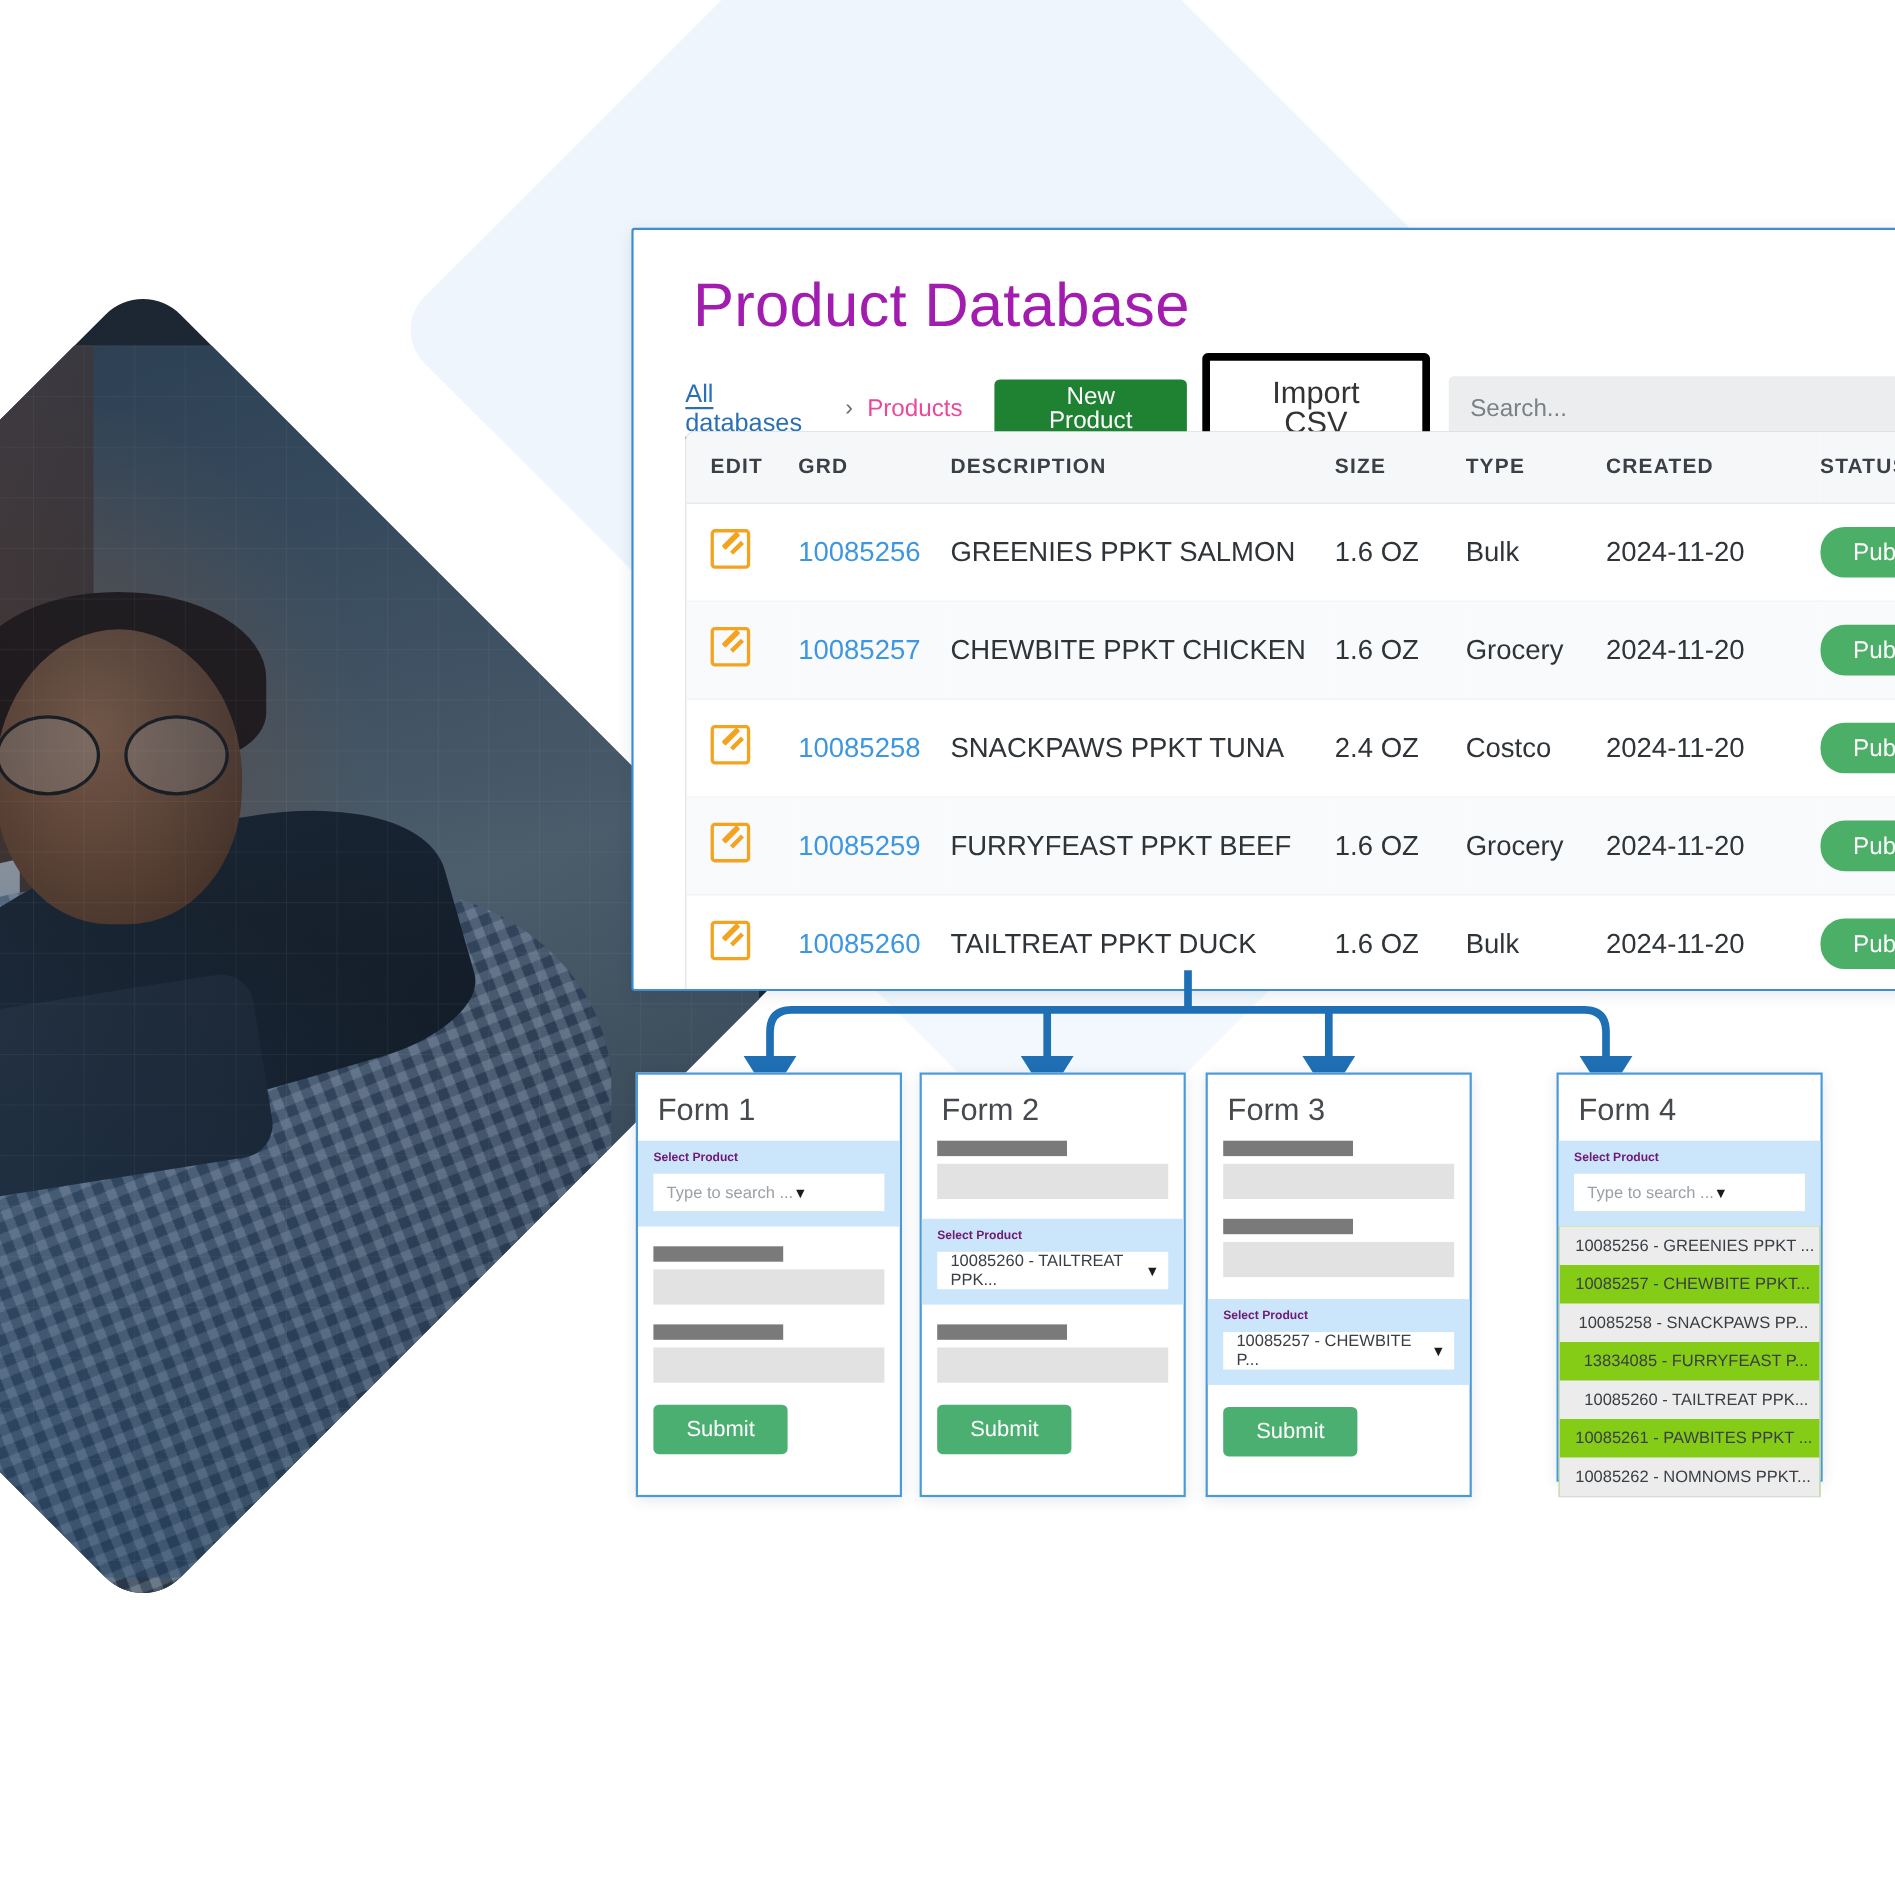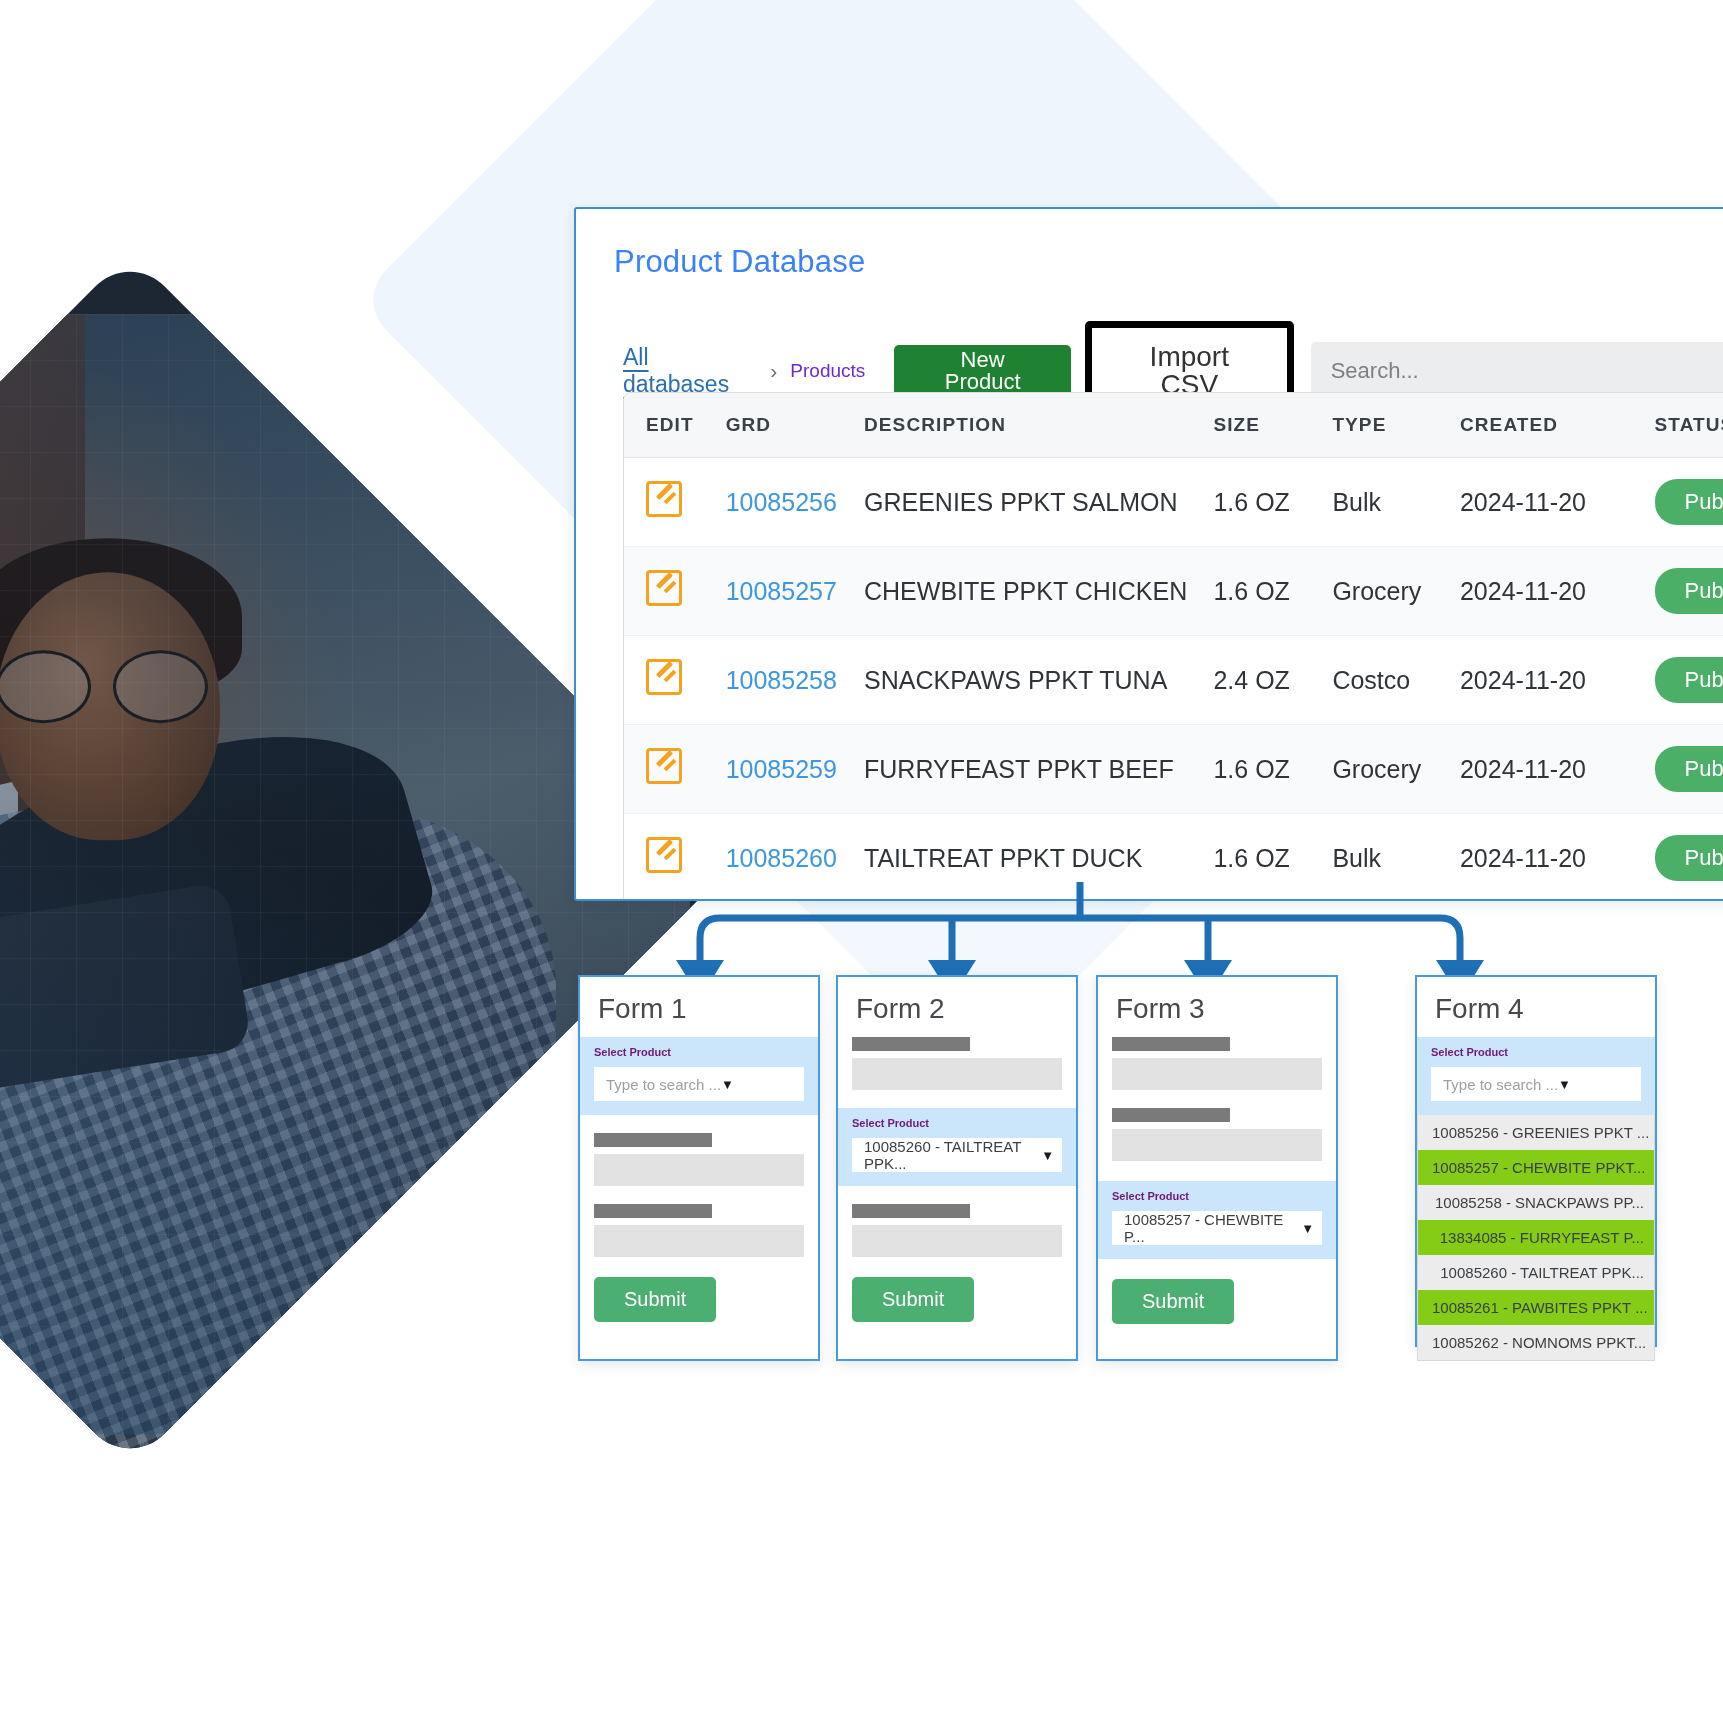--- a/index.html
+++ b/index.html
@@ -66,30 +66,30 @@
     background-size:46px 46px;}
 
   
   .db-panel{
     position:absolute;left:574px;top:207px;width:1160px;height:690px;
     background:#ffffff;border:2px solid #3f8fd0;border-radius:3px;
     box-shadow:0 3px 14px rgba(20,50,90,.10);
     overflow:hidden;
   }
   .db-title{
-    position:absolute;left:38px;top:35px;font-size:31px;color:#3b82f6;
+    position:absolute;left:54px;top:35px;font-size:56px;color:#a21caf;
     font-weight:400;letter-spacing:.2px;
   }
   .db-toolbar{position:absolute;left:47px;top:112px;display:flex;align-items:center;}
   .crumb-link{
     font-size:23px;color:#2a6fb5;text-decoration:underline;
     text-underline-offset:5px;text-decoration-thickness:2px;cursor:pointer;
   }
   .crumb-sep{font-size:21px;color:#6d6d6d;margin:0 13px;}
-  .crumb-cur{font-size:19px;color:#6d28d9;text-align:center;}
+  .crumb-cur{font-size:22px;color:#ec4899;text-align:center;}
   .btn-new{
     margin-left:29px;background:#1e8232;color:#fff;font-size:22px;
     padding:4px 27px;border-radius:5px;border:none;cursor:pointer;
     line-height:1;
   }
   .btn-import{
     margin-left:14px;background:#fff;color:#333;font-size:28px;
     padding:15px 27px;border-radius:5px;border:7px solid #000000;cursor:pointer;
     line-height:1;
   }

